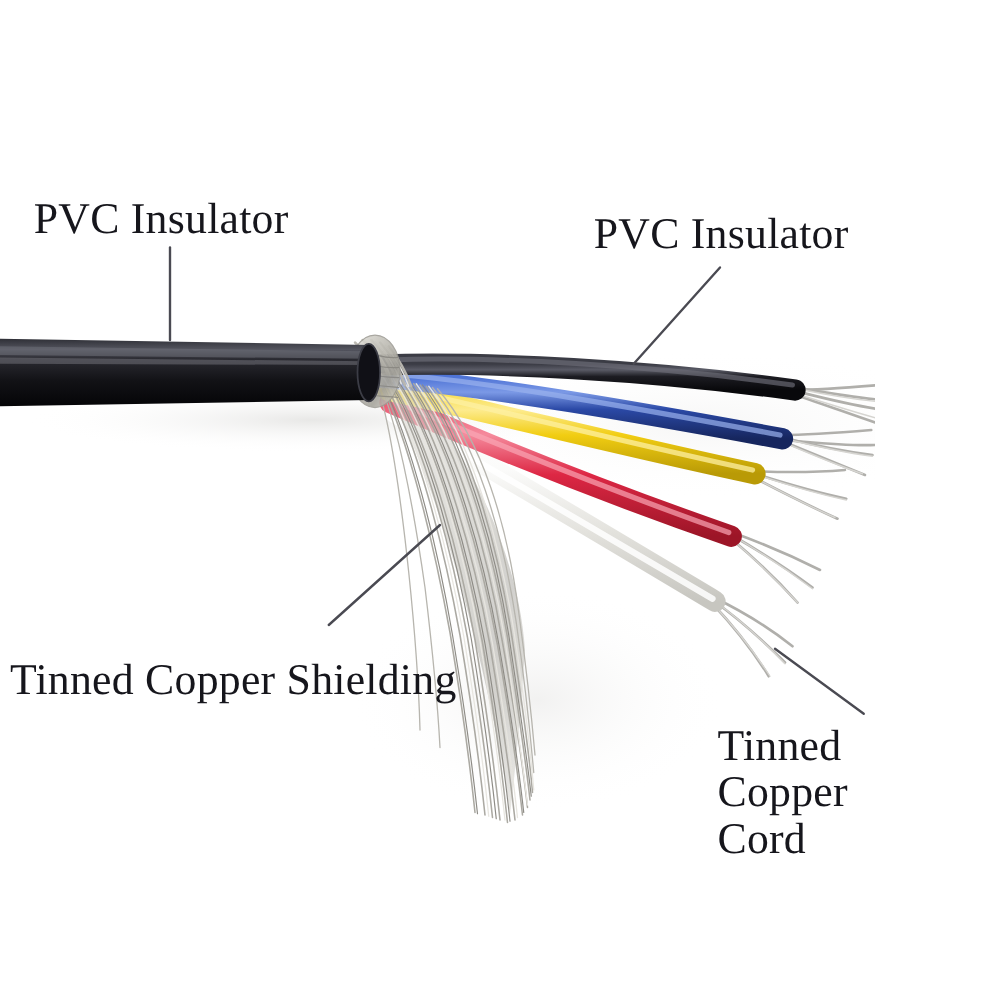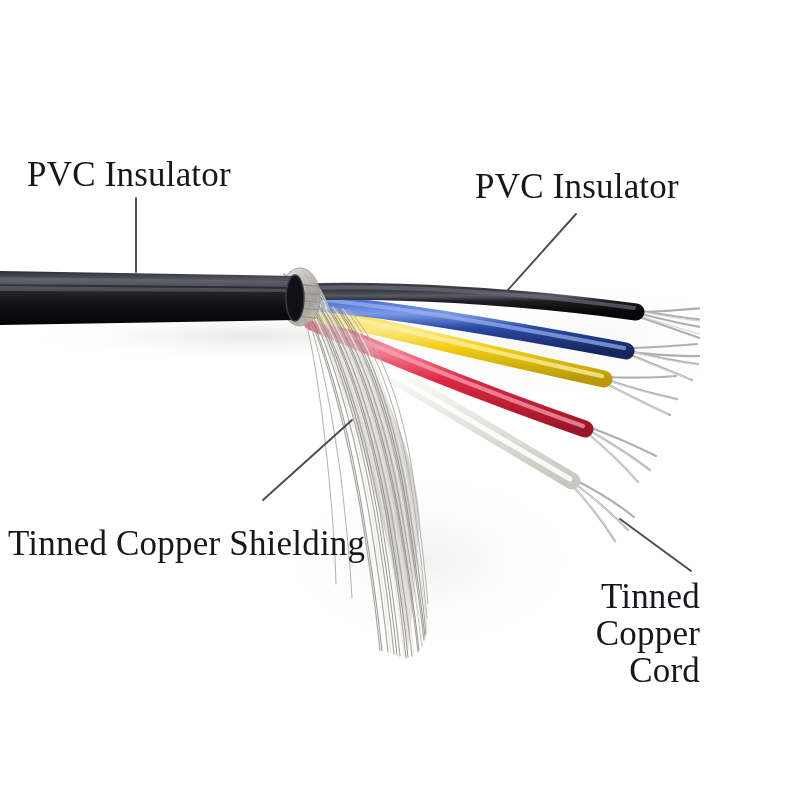--- a/index.html
+++ b/index.html
@@ -30,21 +30,21 @@
     font-size: 35px;
     line-height: 1.06;
     letter-spacing: 0.2px;
     white-space: pre-line;
     text-rendering: optimizeLegibility;
     -webkit-font-smoothing: antialiased;
   }
   #label-pvc-left  { left: 27px;  top: 156px; }
   #label-pvc-right { left: 475px; top: 168px; }
   #label-shield    { left: 8px;   top: 477px; margin-top: 48px; }
-  #label-cord      { left: 574px; top: 578px; text-align: right; }
+  #label-cord      { left: 574px; top: 578px; }
 </style>
 </head>
 <body>
 
 <div id="stage">
 
   <svg id="art" viewBox="0 0 800 800" aria-hidden="true">
     <defs>
       <linearGradient id="jacketGrad" x1="0" y1="0" x2="0" y2="1">
         <stop offset="0%" stop-color="#2e2f36"></stop>

